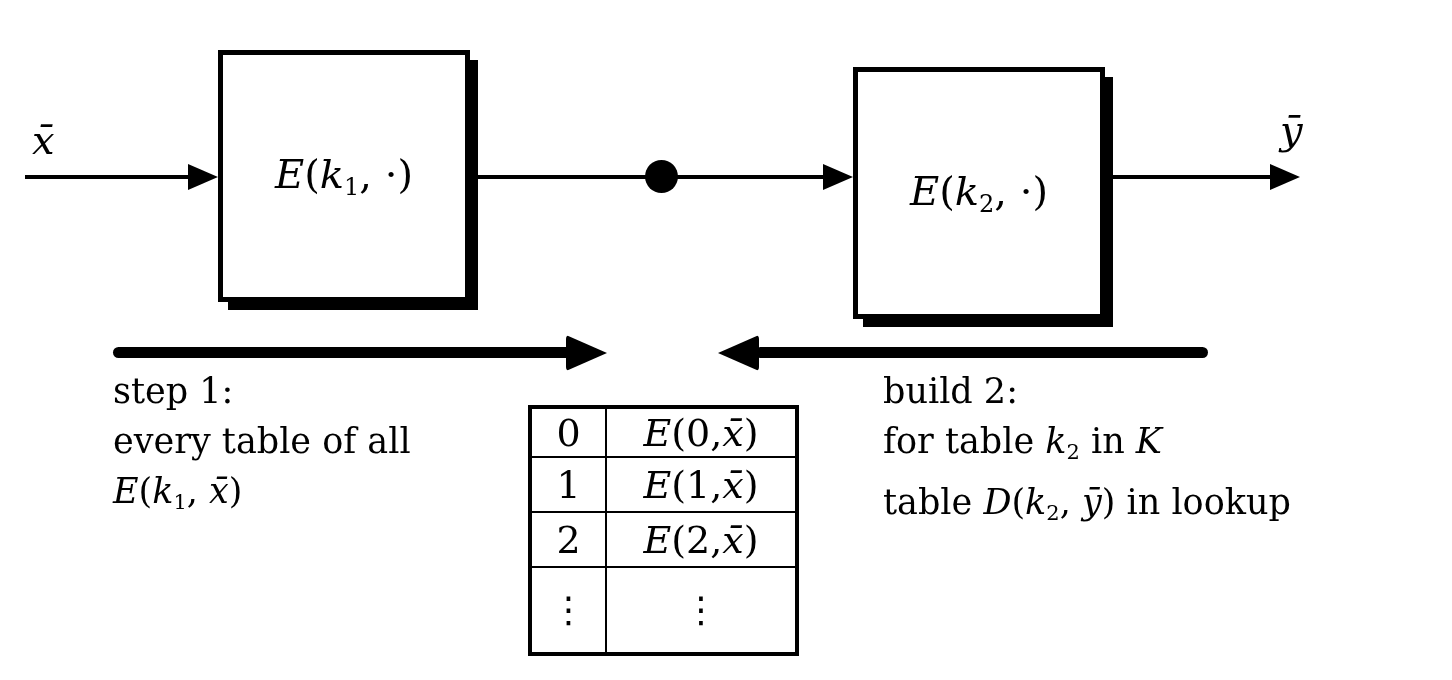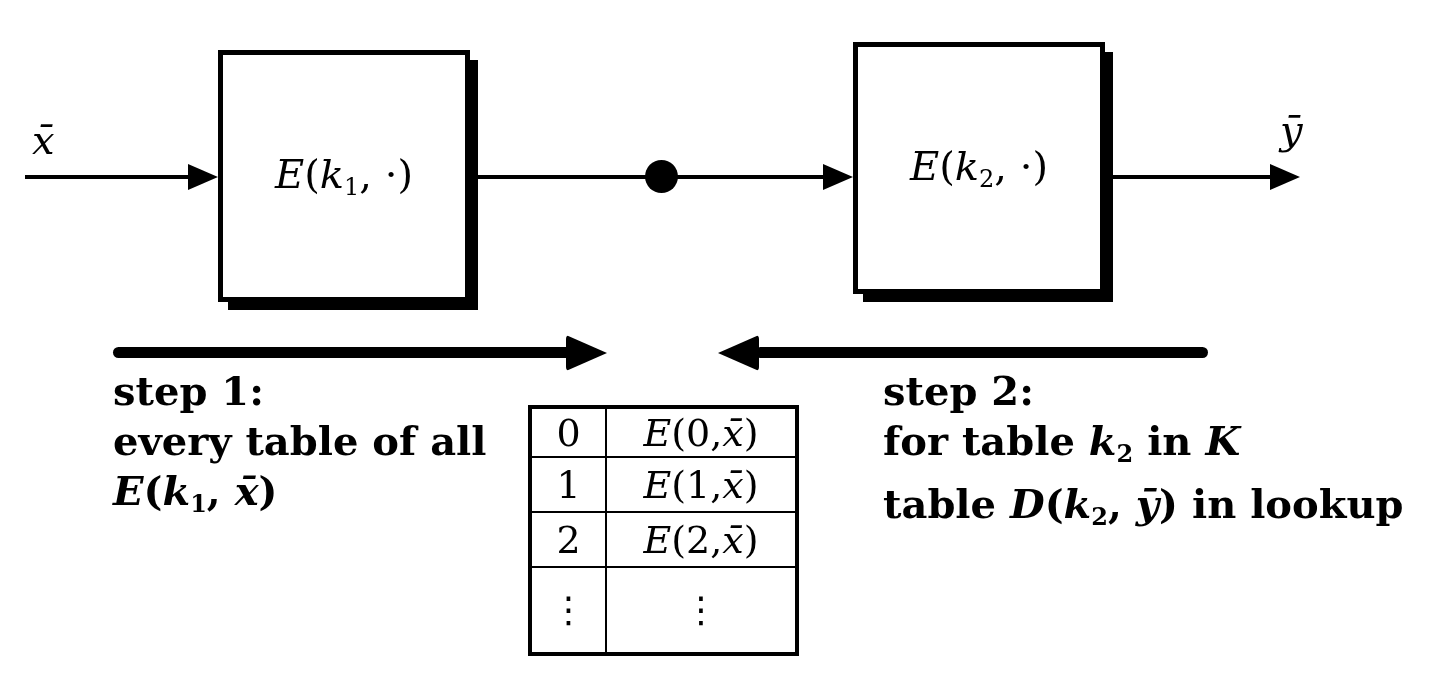--- a/index.html
+++ b/index.html
@@ -16,21 +16,21 @@
     position:absolute;
     width:252px;height:252px;
     border:5px solid #000;
     background:#fff;
     box-shadow:9px 9px 0 -1px #000;
     box-sizing:border-box;
     display:flex;align-items:center;justify-content:center;
     font-size:40px;
   }
   #box1{left:218px;top:50px;}
-  #box2{left:853px;top:42px;}
+  #box2{left:853px;top:67px;}
   
   .hline{position:absolute;height:4px;background:#000;}
   #in-line{left:25px;top:175px;width:170px;}
   #mid-line{left:470px;top:175px;width:356px;}
   #out-line{left:1106px;top:175px;width:168px;}
   
   .ahead{
     position:absolute;width:0;height:0;
     border-top:13px solid transparent;
     border-bottom:13px solid transparent;
@@ -53,21 +53,21 @@
   #s1-line{left:113px;top:347px;width:458px;}
   #s2-line{left:755px;top:347px;width:453px;}
   .fathead{
     position:absolute;width:0;height:0;
     border-top:18px solid transparent;
     border-bottom:18px solid transparent;
   }
   #s1-head{left:566px;top:335px;border-left:41px solid #000;border-radius:4px;}
   #s2-head{left:718px;top:335px;border-right:41px solid #000;border-radius:4px;}
   
-  .steptext{position:absolute;font-size:40px;line-height:50px;white-space:nowrap;font-weight:bold;}
+  .steptext{position:absolute;font-size:35px;line-height:50px;white-space:nowrap;}
   #step1-text{left:113px;top:366px;}
   #step2-text{left:883px;top:366px;}
   
   #lookup-table{
     position:absolute;left:528px;top:405px;
     width:271px;height:251px;
     border:4px solid #000;
     box-sizing:border-box;
     background:#fff;
     display:grid;
@@ -117,21 +117,21 @@
   <div class="fathead" id="s2-head"></div>
   <div class="fatline" id="s2-line"></div>
 
   <div class="steptext" id="step1-text">
     <div>step 1:</div>
     <div>every table of all</div>
     <div><span class="i">E</span><span>(</span><span class="i">k</span><span class="sub">1</span><span>, </span><span class="i">x̄</span><span>)</span></div>
   </div>
 
   <div class="steptext" id="step2-text">
-    <div>step 2:</div>
+    <div>build 2:</div>
     <div><span>for table </span><span class="i">k</span><span class="sub">2</span><span> in </span><span class="cal">K</span></div>
     <div><span>table </span><span class="i">D</span><span>(</span><span class="i">k</span><span class="sub">2</span><span>, </span><span class="i">ȳ</span><span>)</span><span> in lookup</span></div>
   </div>
 
   <div id="lookup-table">
     <div class="tcell keycol rowline">0</div>
     <div class="tcell rowline">
         <span class="i">E</span>
         <span>(0, </span>
         <span class="i">x̄</span>

